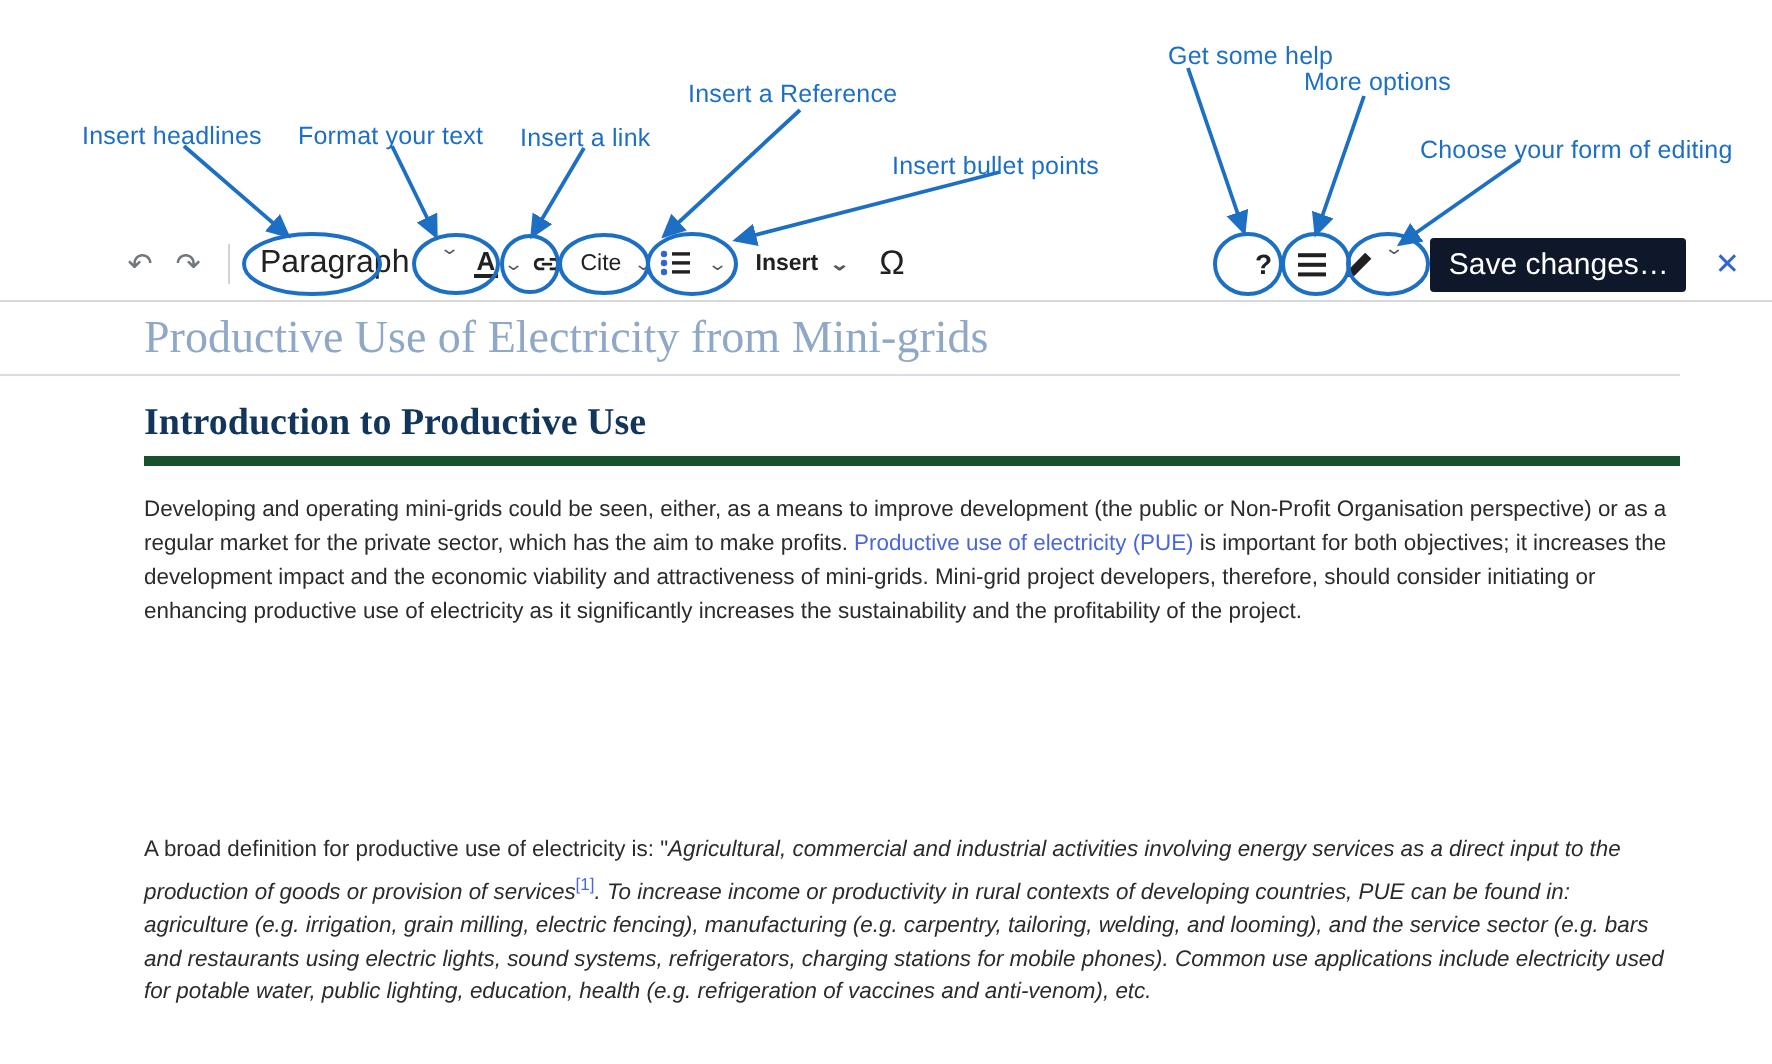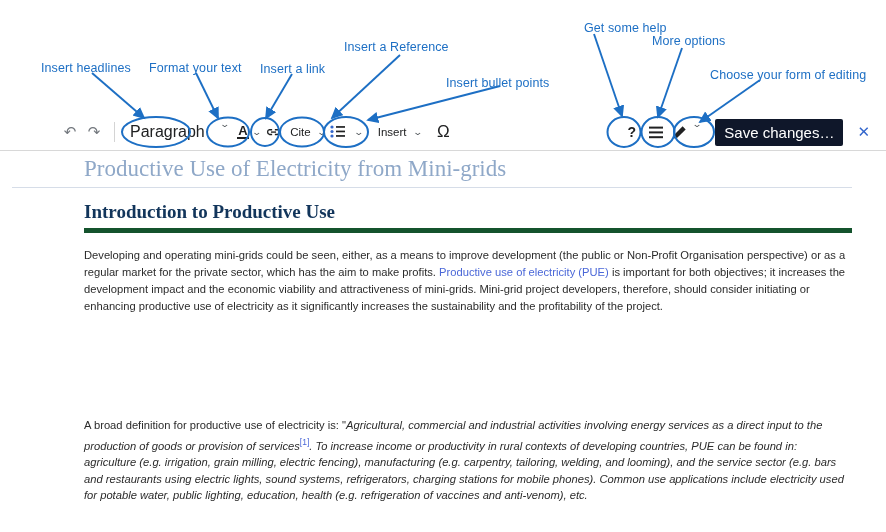--- a/index.html
+++ b/index.html
@@ -155,21 +155,21 @@
   .close-x {
     color: #3366cc;
     font-size: 15px;
     padding: 0 16px 0 14px;
     cursor: pointer;
   }
 
   
   .doc {
     position: absolute;
-    left: 12px;
+    left: 0;
     top: 151px;
     width: 822px;
   }
   .page-title {
     font-family: "Liberation Serif", serif;
     font-size: 23px;
     color: #8fa8c8;
     padding: 4px 0 3px 72px;
     line-height: 1.25;
     border-bottom: 1px solid #d6dde8;
@@ -292,21 +292,21 @@
           </g>
           <g fill="#202122">
             <rect x="6" y="1.1" width="9" height="1.7"></rect>
             <rect x="6" y="5.6" width="9" height="1.7"></rect>
             <rect x="6" y="10.1" width="9" height="1.7"></rect>
           </g>
         </svg>
       </span>
       <span class="tb-chev">⌄</span>
     </span>
-    <span class="tb-btn" style="margin-left:12px;">
+    <span class="tb-btn" style="margin-left:12px;font-weight:bold;">
       <span class="tb-text">Insert</span>
       <span class="tb-chev">⌄</span>
     </span>
     <span class="tb-btn tb-omega" style="margin-left:8px;">Ω</span>
   </div>
 
   <div class="tb-group-right">
     <span class="tb-round tb-q">?</span>
     <span class="tb-round">
       <svg width="16" height="13" viewBox="0 0 16 13">

